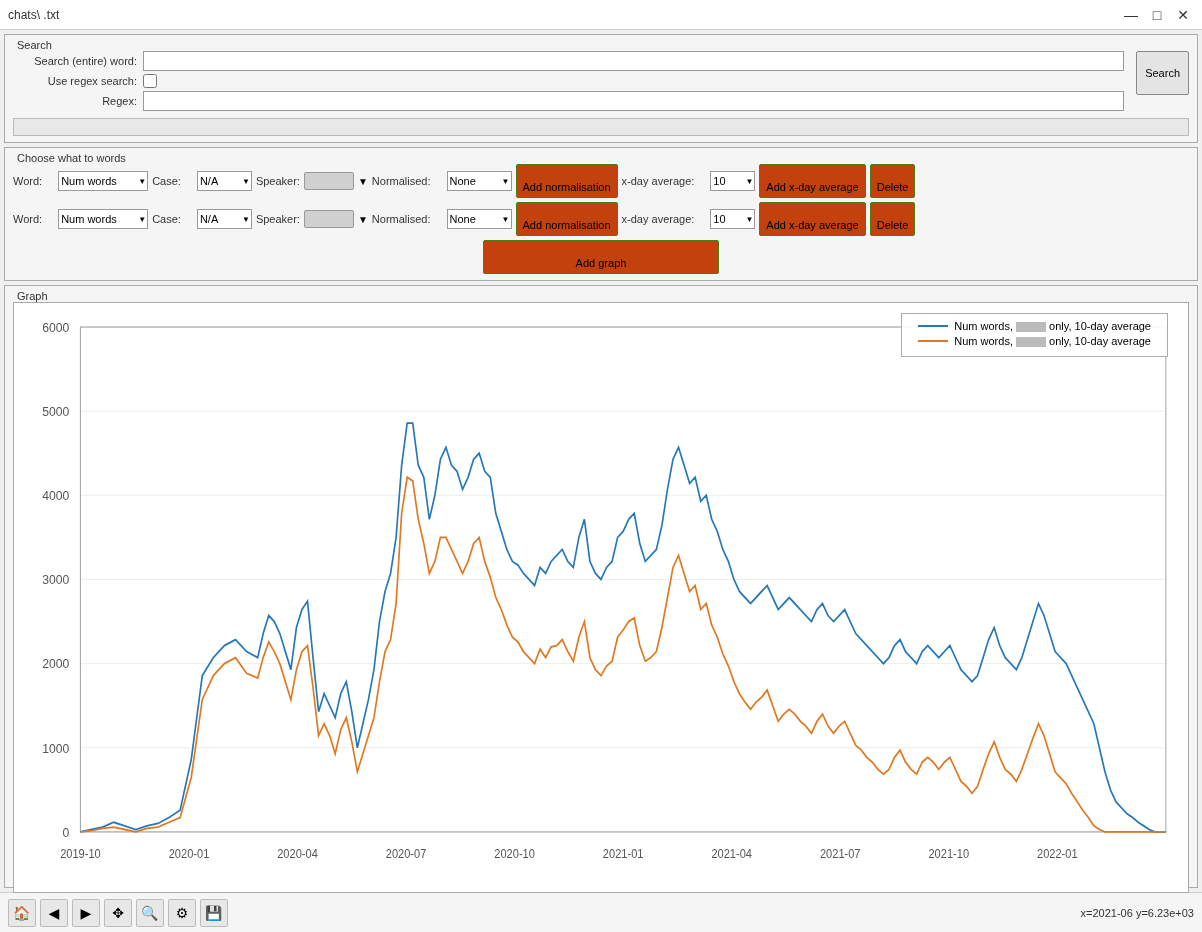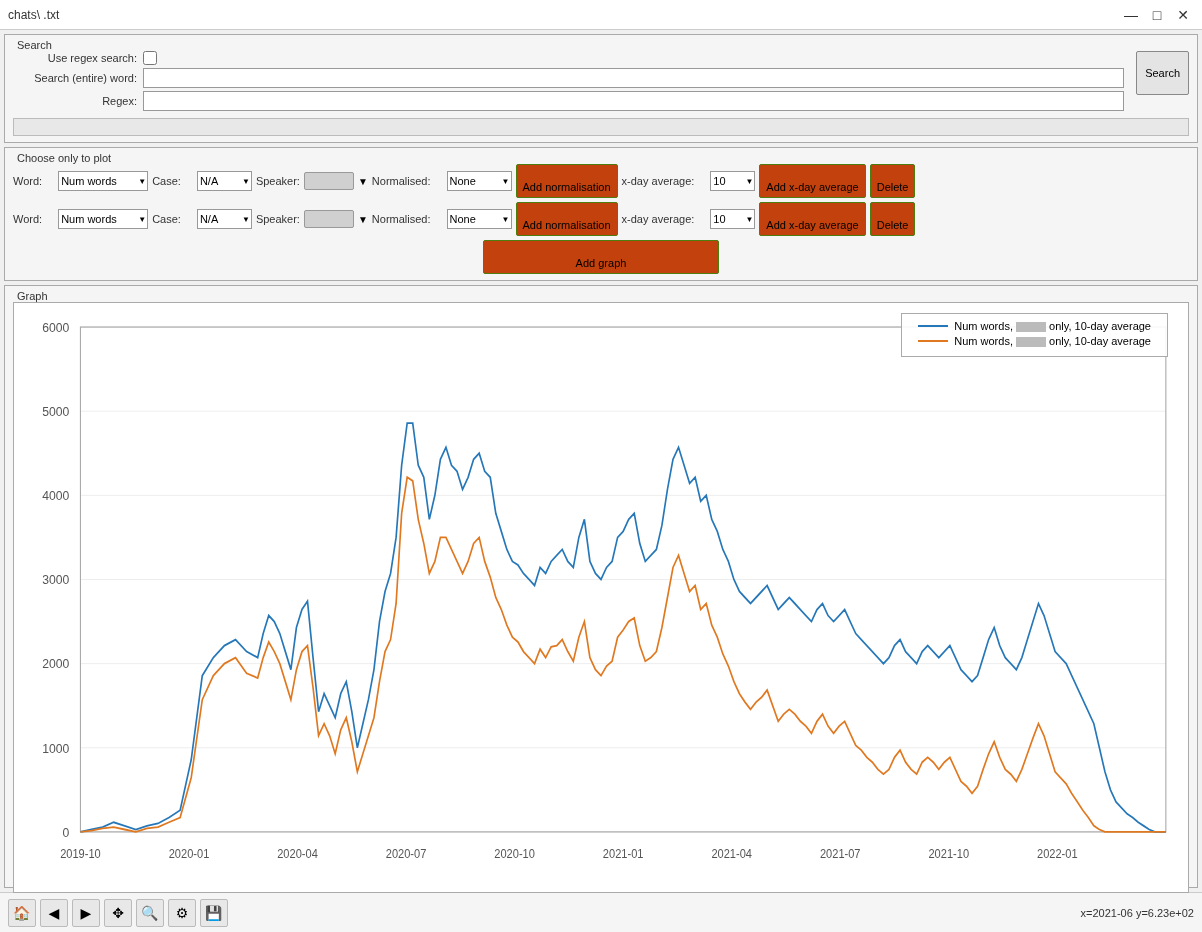--- a/index.html
+++ b/index.html
@@ -271,41 +271,41 @@
   </div>
 </div>
 
 <div class="main-content">
 
   <div class="fieldset-group search-section">
     <legend>Search</legend>
     <div style="display:flex; gap:4px;">
       <div style="flex:1;">
         <div class="search-row">
+          <span class="search-label">Search (entire) word:</span>
+          <input class="search-input" type="text" style="">
+        </div>
+        <div class="search-row">
           <span class="search-label">Use regex search:</span>
           <input class="search-checkbox" type="checkbox" style="">
-        </div>
-        <div class="search-row">
-          <span class="search-label">Search (entire) word:</span>
-          <input class="search-input" type="text" style="">
         </div>
         <div class="search-row">
           <span class="search-label">Regex:</span>
           <input class="search-input" type="text" style="">
         </div>
       </div>
       <div class="search-button-wrap">
         <button class="search-btn">Search</button>
       </div>
     </div>
     <div class="search-result-bar"></div>
   </div>
 
   <div class="fieldset-group plot-section">
-    <legend>Choose only to plot</legend>
+    <legend>Choose what to words</legend>
 
     <div class="plot-row">
       <span class="plot-label">Word:</span>
       <div class="select-with-arrow">
         <select class="plot-select plot-select-word">
           <option>Num words</option>
         </select>
         <span class="select-arrow">▼</span>
       </div>
       <span class="plot-label">Case:</span>
@@ -495,14 +495,14 @@
     <button class="toolbar-btn" title="Zoom">
       <span>🔍</span>
     </button>
     <button class="toolbar-btn" title="Settings">
       <span>⚙</span>
     </button>
     <button class="toolbar-btn" title="Save">
       <span>💾</span>
     </button>
   </div>
-  <span class="toolbar-status">x=2021-06 y=6.23e+02</span>
+  <span class="toolbar-status">x=2021-06 y=6.23e+03</span>
 </div>
 
 </body></html>

